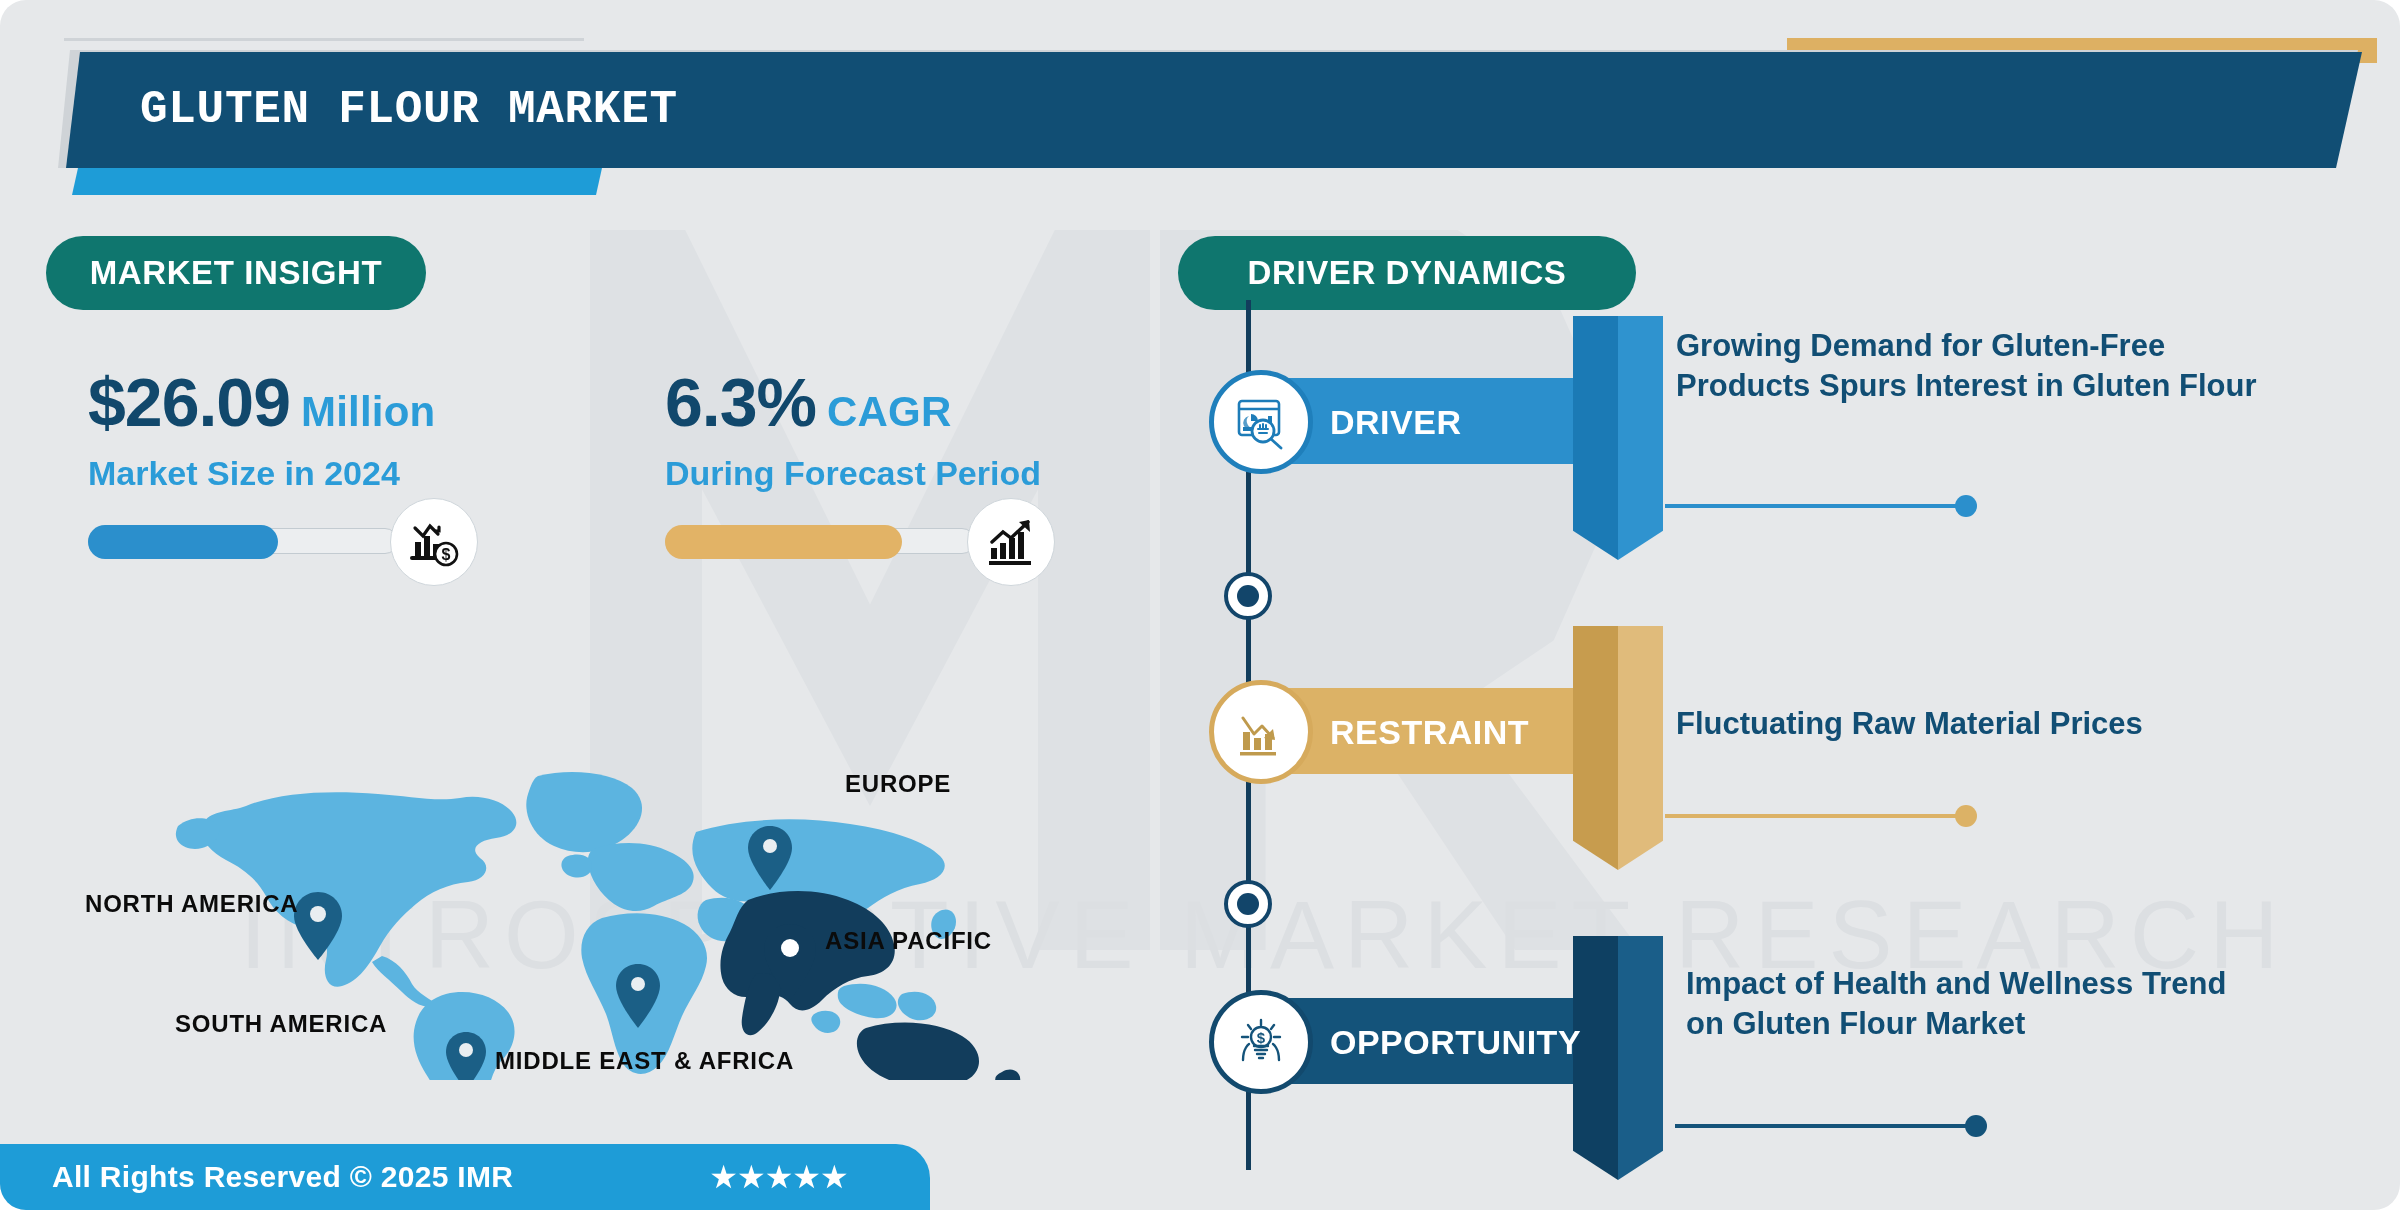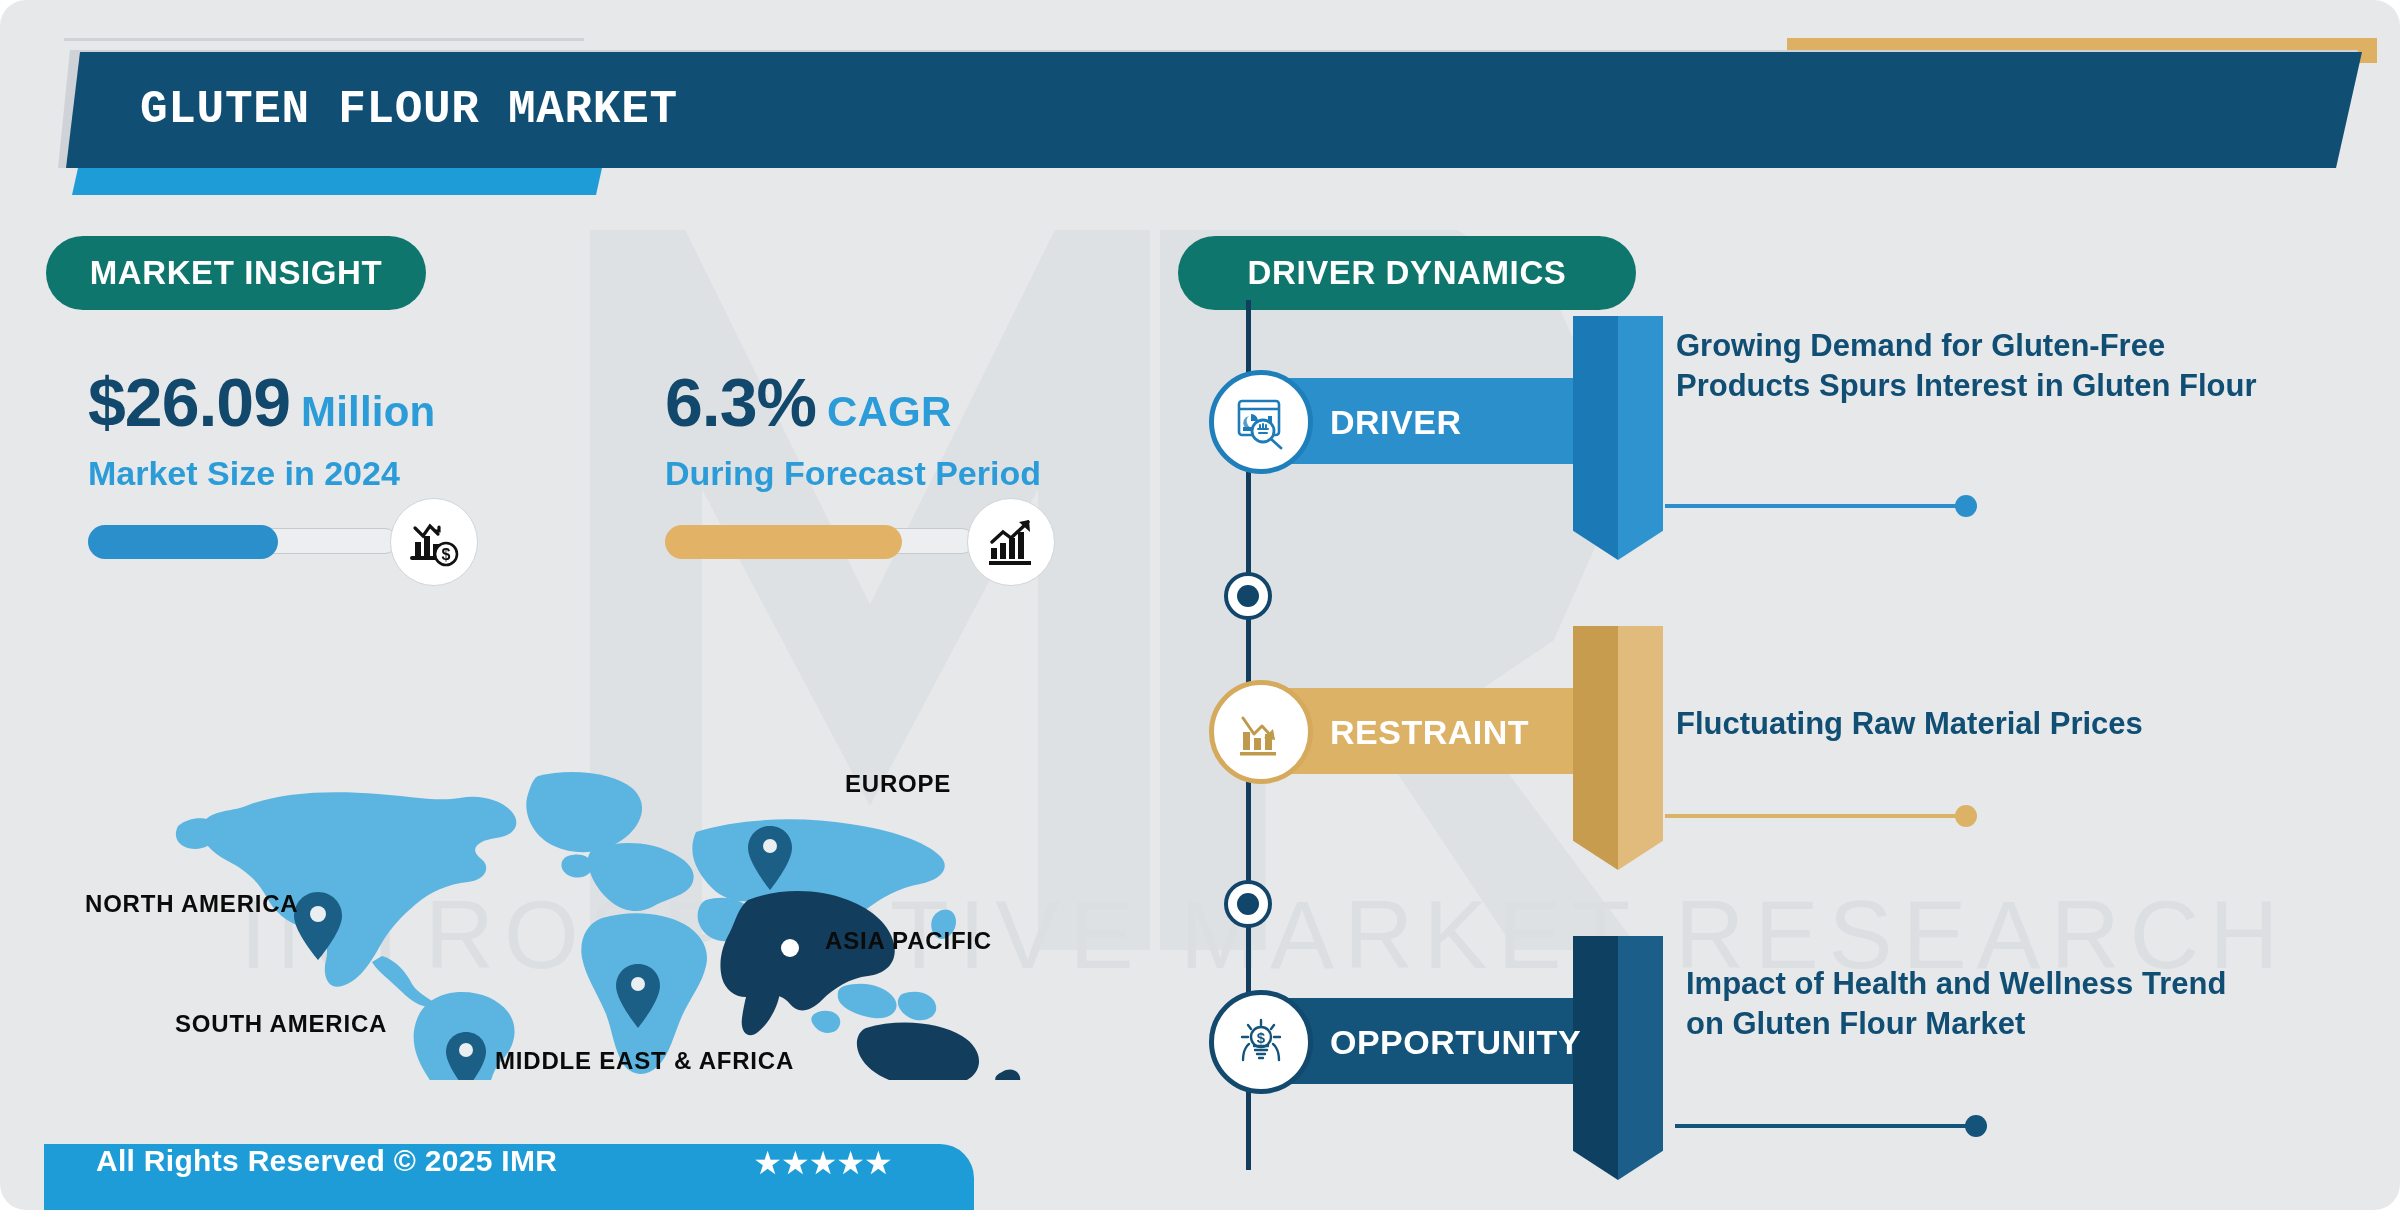--- a/index.html
+++ b/index.html
@@ -131,21 +131,21 @@
   #lbl-sa  { left: 175px; top: 1010px; }
   #lbl-eu  { left: 845px; top: 770px; }
   #lbl-ap  { left: 825px; top: 927px; }
   #lbl-mea { left: 495px; top: 1047px; }
 
   
   .footer {
     position: absolute; left: 0; bottom: 0; width: 930px; height: 66px;
     background: #1e9cd7;
     border-top-right-radius: 34px;
-    display: flex;  margin-left: 44px;
+    display: flex; align-items: center;
   }
   .footer-text {
     color: #fff; font-size: 30px; font-weight: 600; margin-left: 52px;
     letter-spacing: 0.3px; white-space: nowrap;
   }
   .footer-stars {
     color: #fff; font-size: 32px; margin-left: 196px; letter-spacing: -1px;
   }
 
   

